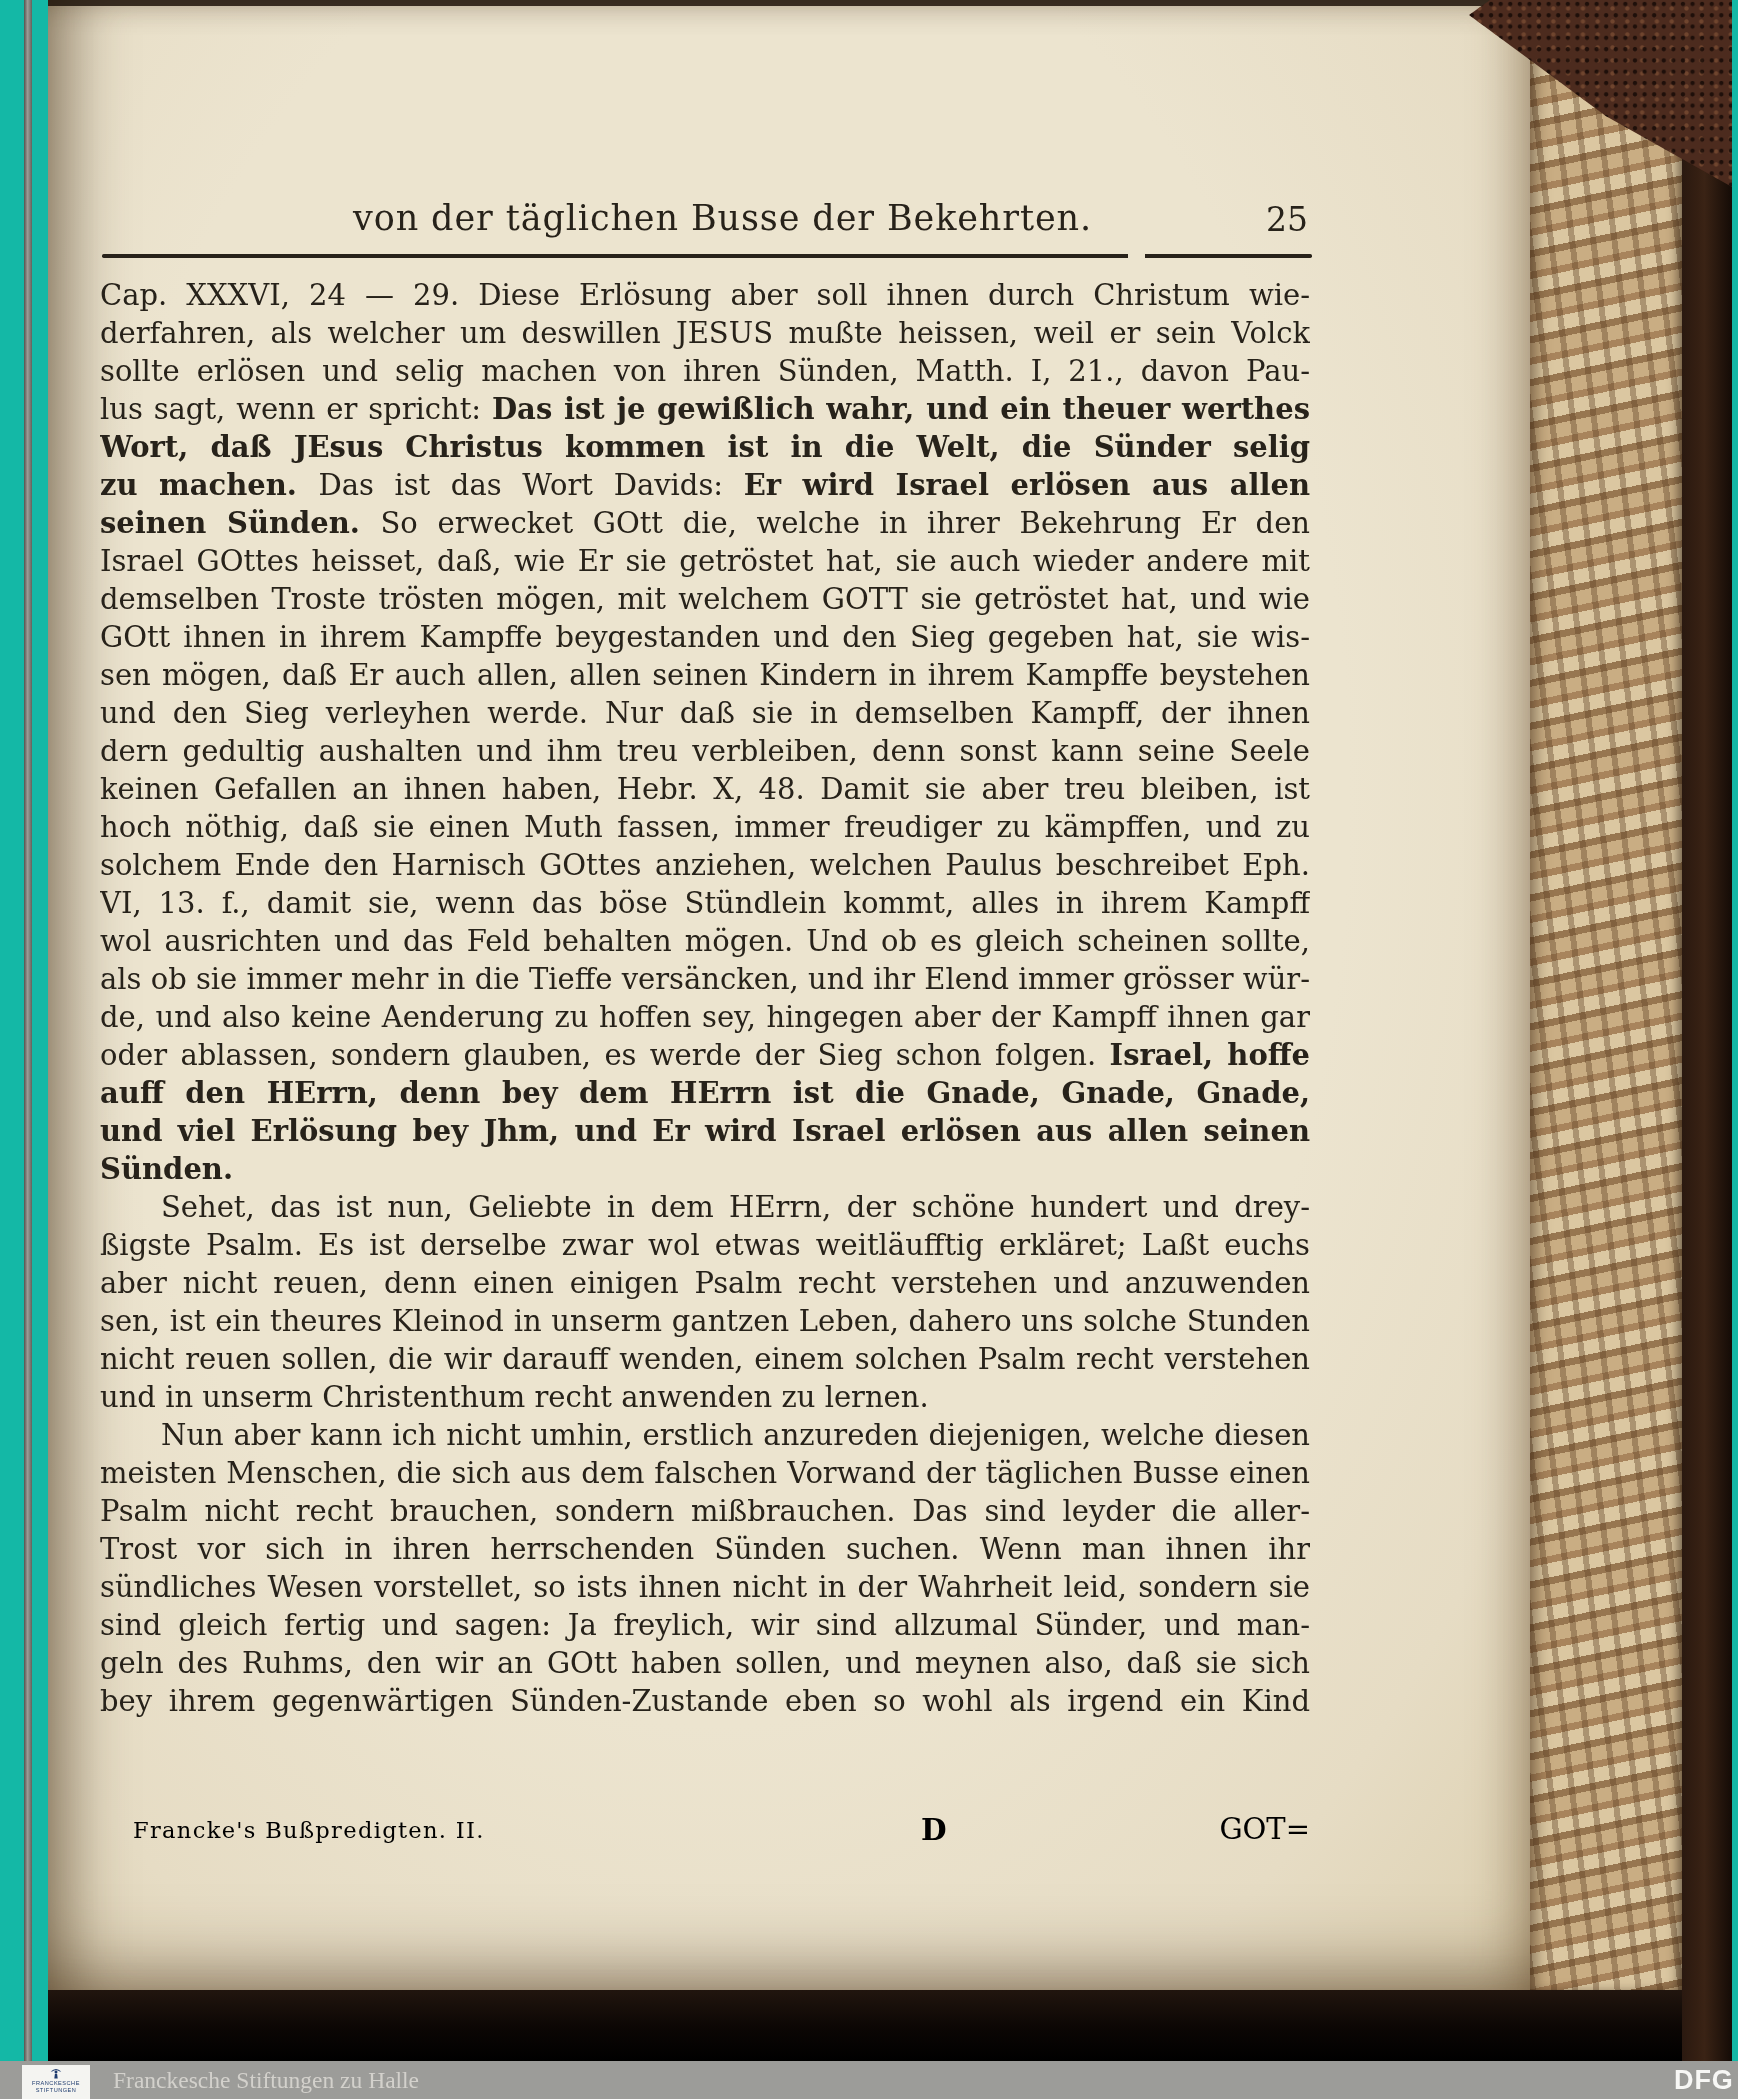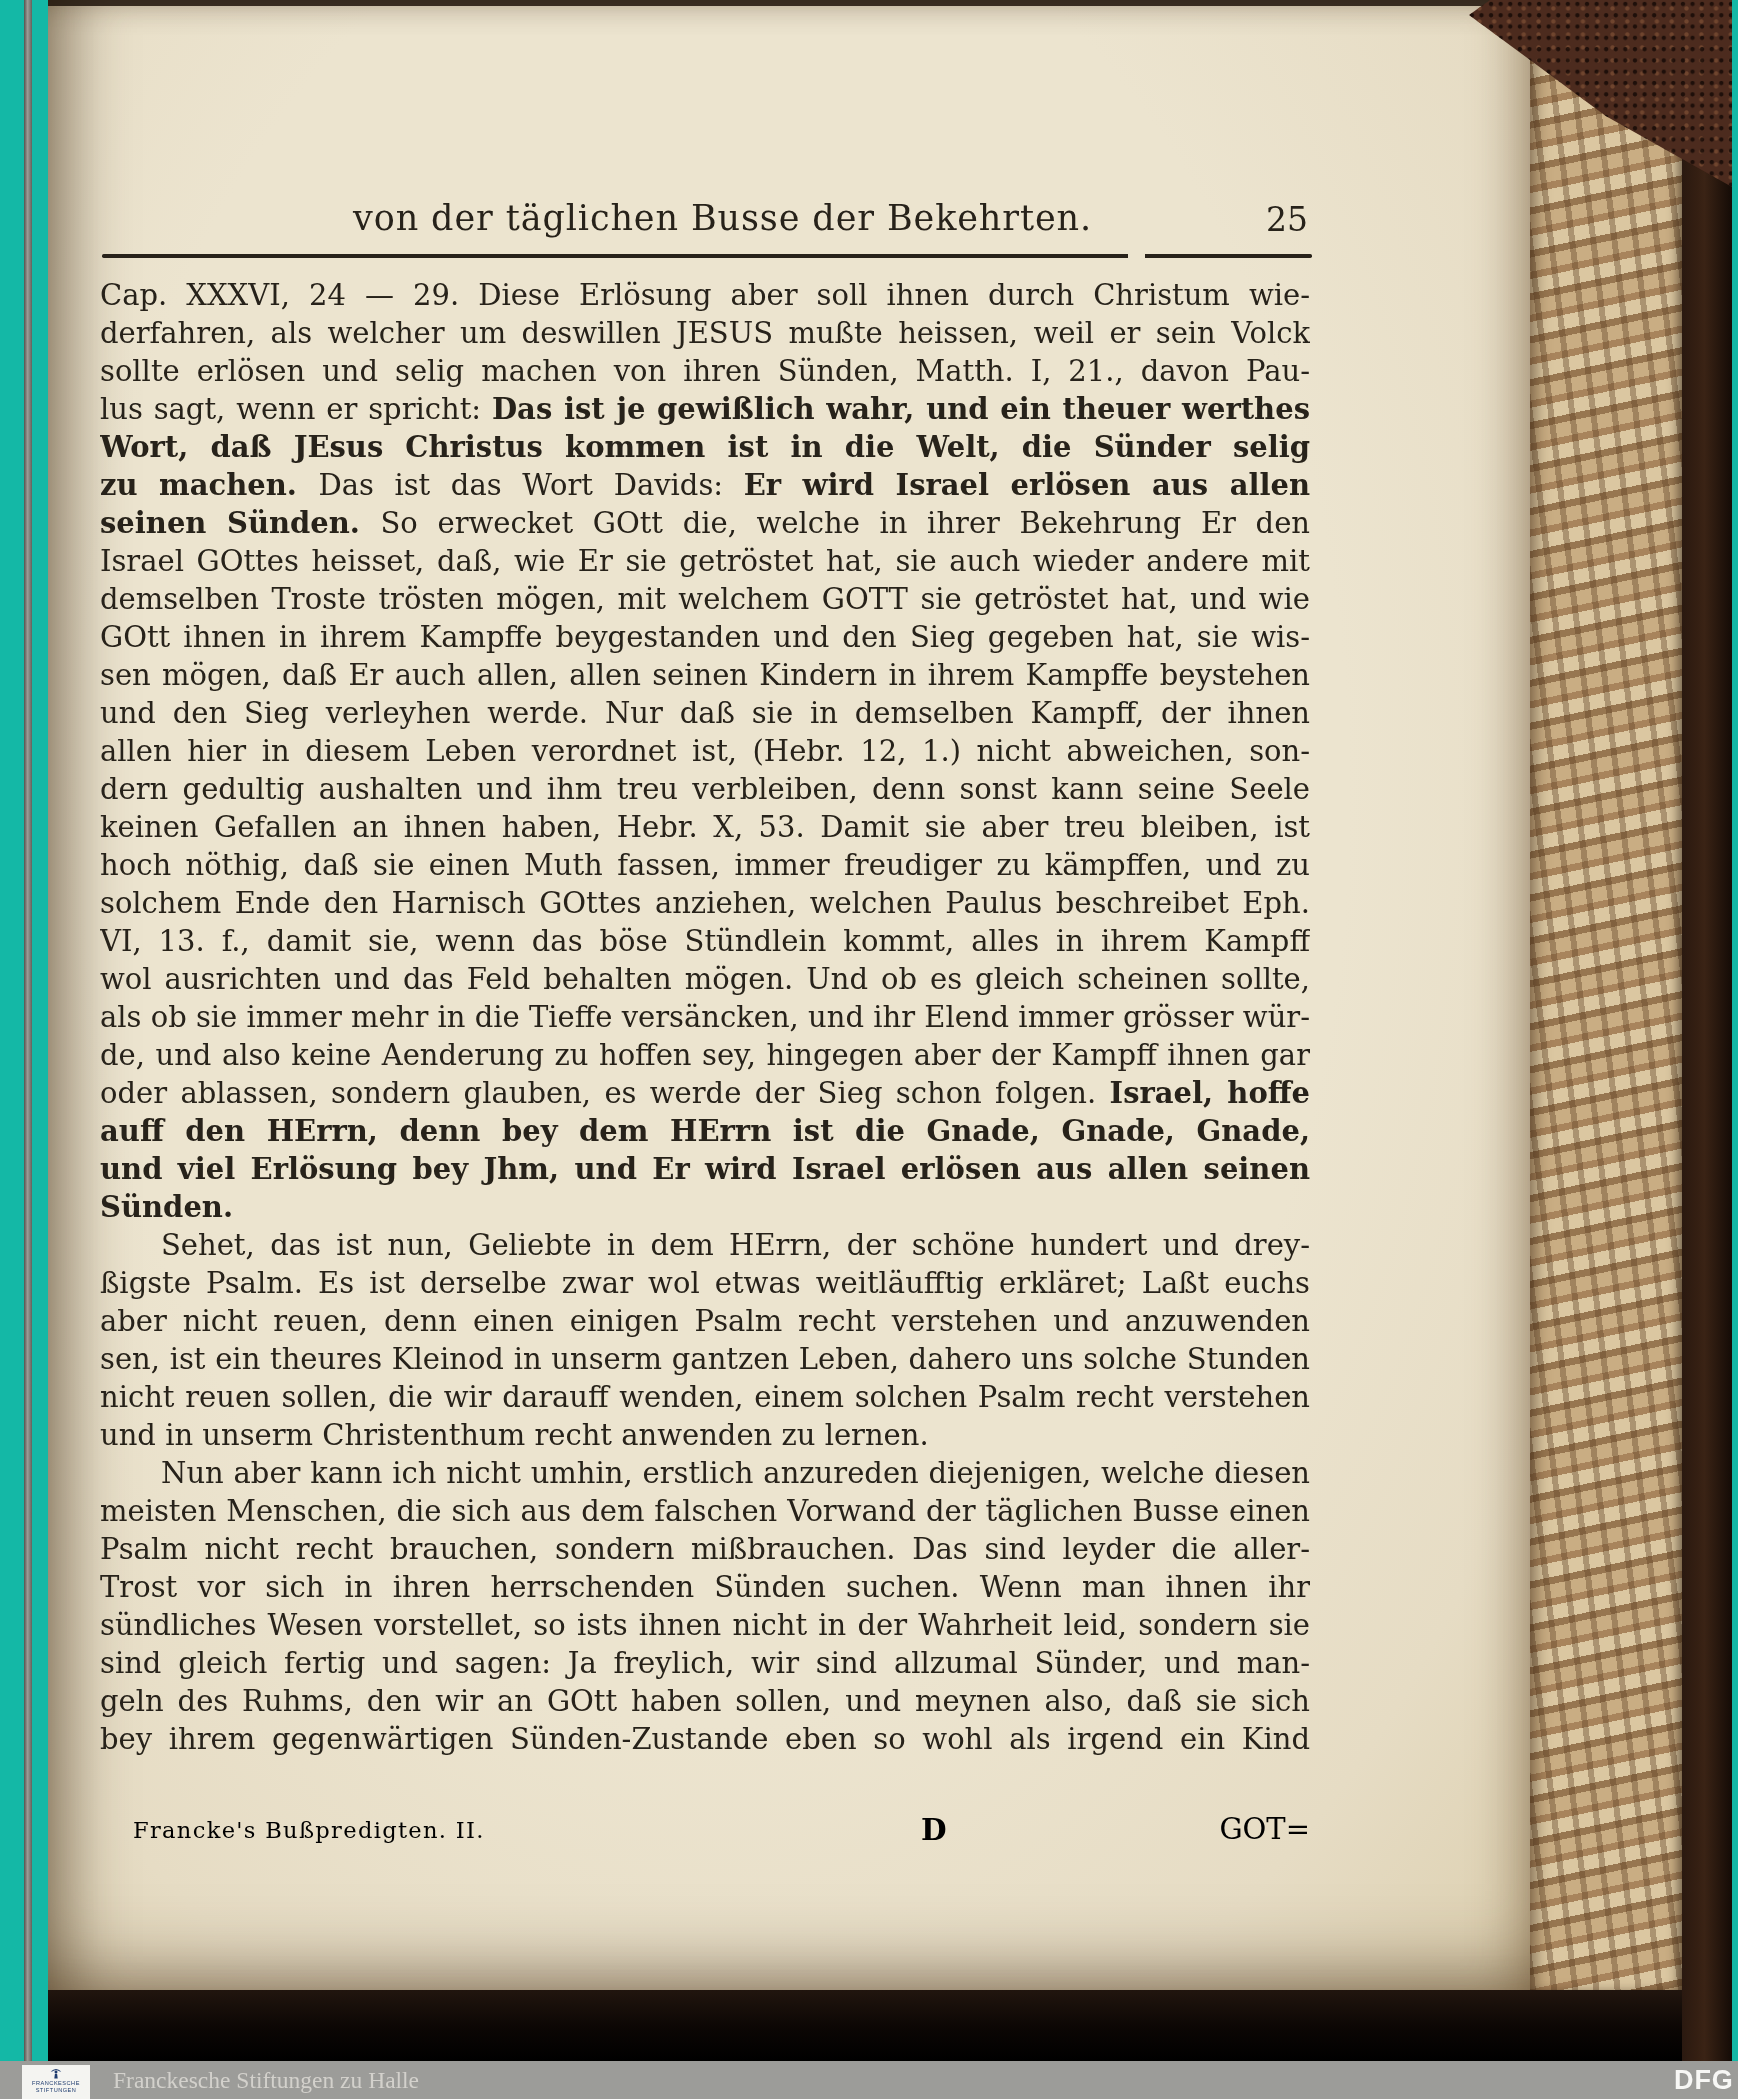--- a/index.html
+++ b/index.html
@@ -97,23 +97,22 @@
       <div class="line just"><span>sollte erlösen und selig machen von ihren Sünden, Matth. I, 21., davon Pau-</span></div>
       <div class="line just"><span>lus sagt, wenn er spricht: </span><span class="b">Das ist je gewißlich wahr, und ein theuer werthes</span></div>
       <div class="line just"><span class="b">Wort, daß JEsus Christus kommen ist in die Welt, die Sünder selig</span></div>
       <div class="line just"><span class="b">zu machen. </span><span>Das ist das Wort Davids: </span><span class="b">Er wird Israel erlösen aus allen</span></div>
       <div class="line just"><span class="b">seinen Sünden. </span><span>So erwecket GOtt die, welche in ihrer Bekehrung Er den</span></div>
       <div class="line just"><span>Israel GOttes heisset, daß, wie Er sie getröstet hat, sie auch wieder andere mit</span></div>
       <div class="line just"><span>demselben Troste trösten mögen, mit welchem GOTT sie getröstet hat, und wie</span></div>
       <div class="line just"><span>GOtt ihnen in ihrem Kampffe beygestanden und den Sieg gegeben hat, sie wis-</span></div>
       <div class="line just"><span>sen mögen, daß Er auch allen, allen seinen Kindern in ihrem Kampffe beystehen</span></div>
       <div class="line just"><span>und den Sieg verleyhen werde.  Nur daß sie in demselben Kampff, der ihnen</span></div>
-      <div class="line just"><span>allen hier in diesem Leben verordnet ist, (Hebr. 12, 1.) nicht abweichen, son-</span></div>
       <div class="line just"><span>dern gedultig aushalten und ihm treu verbleiben, denn sonst kann seine Seele</span></div>
-      <div class="line just"><span>keinen Gefallen an ihnen haben, Hebr. X, 53. Damit sie aber treu bleiben, ist</span></div>
+      <div class="line just"><span>keinen Gefallen an ihnen haben, Hebr. X, 48. Damit sie aber treu bleiben, ist</span></div>
       <div class="line just"><span>hoch nöthig, daß sie einen Muth fassen, immer freudiger zu kämpffen, und zu</span></div>
       <div class="line just"><span>solchem Ende den Harnisch GOttes anziehen, welchen Paulus beschreibet Eph.</span></div>
       <div class="line just"><span>VI, 13. f., damit sie, wenn das böse Stündlein kommt, alles in ihrem Kampff</span></div>
       <div class="line just"><span>wol ausrichten und das Feld behalten mögen.  Und ob es gleich scheinen sollte,</span></div>
       <div class="line just"><span>als ob sie immer mehr in die Tieffe versäncken, und ihr Elend immer grösser wür-</span></div>
       <div class="line just"><span>de, und also keine Aenderung zu hoffen sey, hingegen aber der Kampff ihnen gar</span></div>
       <div class="line just"><span>oder ablassen, sondern glauben, es werde der Sieg schon folgen.  </span><span class="b">Israel, hoffe</span></div>
       <div class="line just"><span class="b">auff den HErrn, denn bey dem HErrn ist die Gnade, Gnade, Gnade,</span></div>
       <div class="line just"><span class="b">und viel Erlösung bey Jhm,  und Er wird Israel erlösen aus allen seinen</span></div>
       <div class="line"><span class="b">Sünden.</span></div>

